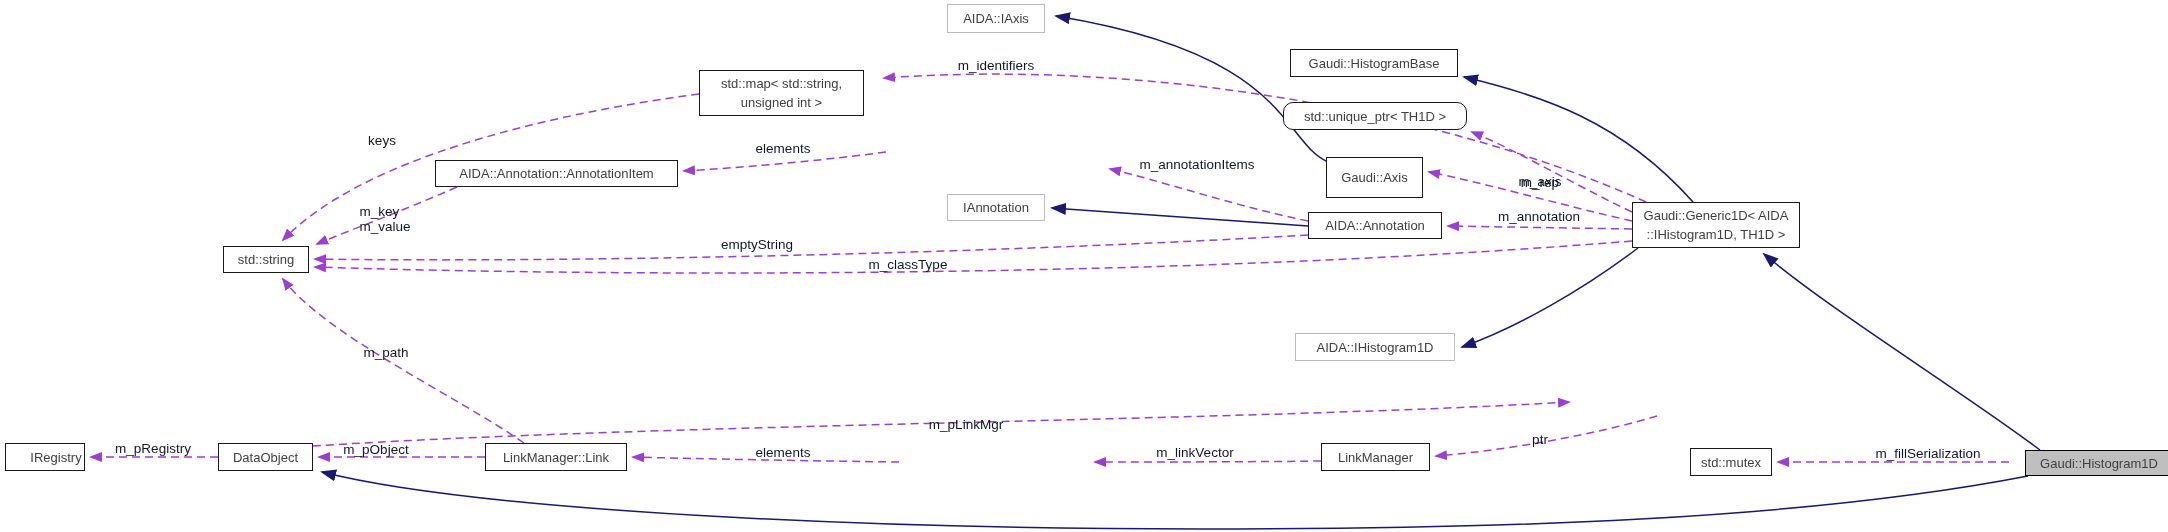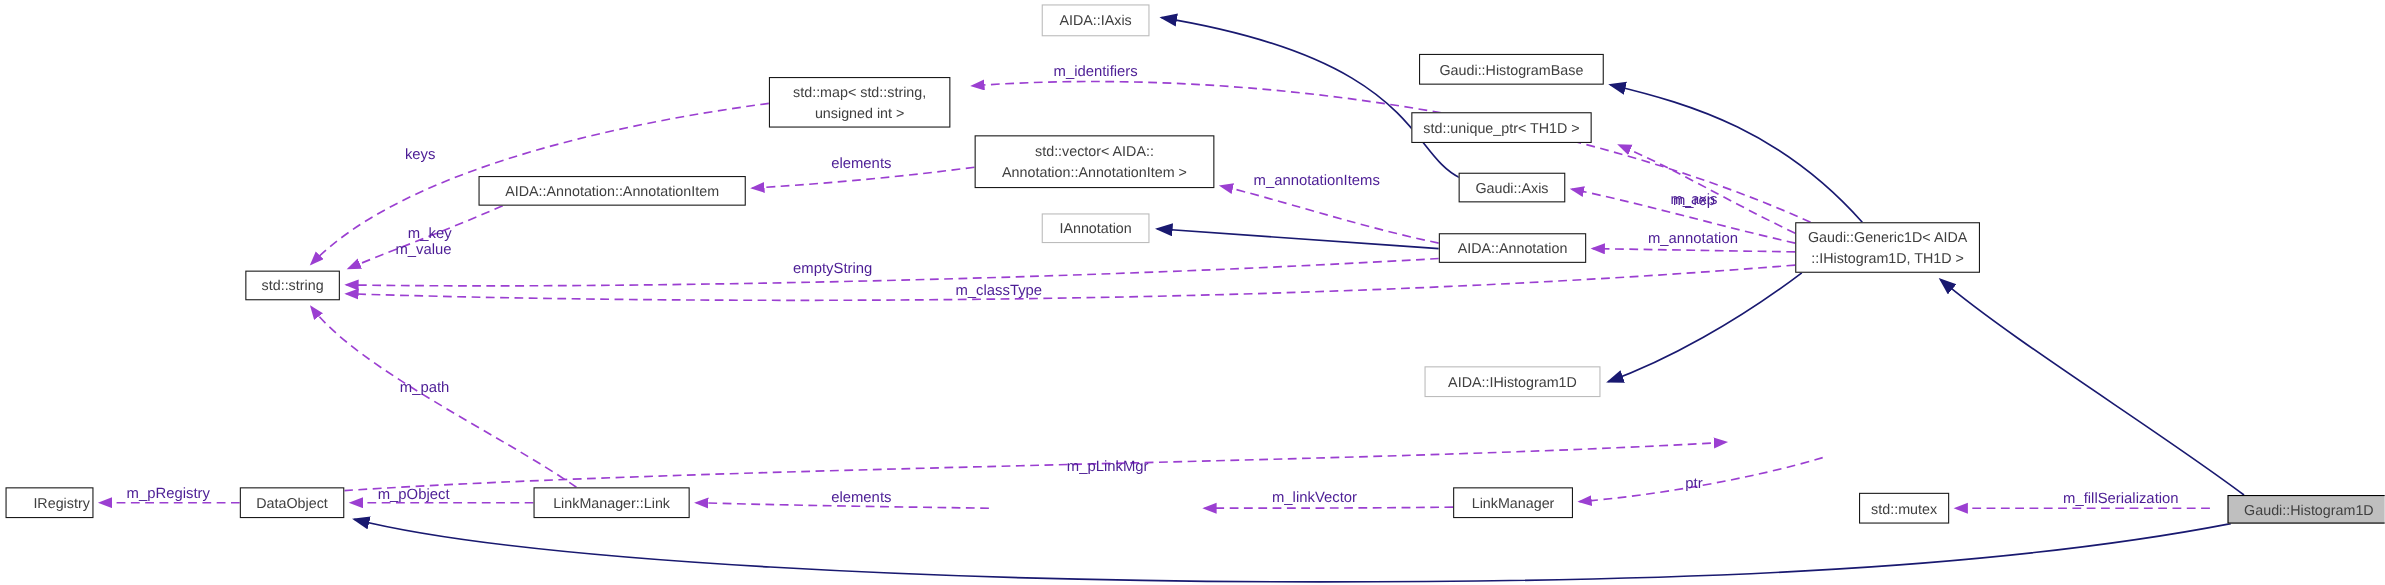--- a/index.html
+++ b/index.html
@@ -5,21 +5,21 @@
   html,body{margin:0;padding:0;background:#ffffff;}
   #canvas{position:relative;width:2168px;height:532px;background:#ffffff;overflow:hidden;
           font-family:"Liberation Sans","DejaVu Sans",sans-serif;}
   svg.edges{position:absolute;left:0;top:0;}
   .node{position:absolute;display:flex;align-items:center;justify-content:center;
         text-align:center;background:#ffffff;border:1.4px solid #1a1a1a;color:#404040;
         font-size:13px;line-height:19px;white-space:pre-line;padding:1px 6px;box-sizing:border-box;}
   .node.ext{border-color:#bcbcbc;}
   .node.main{background:#bfbfbf;border-color:#000;}
   .elabel{position:absolute;transform:translate(-50%,-50%);font-size:13.5px;line-height:15px;
-          color:#4c1d95;white-space:pre-line;text-align:right;}
+          color:#0f172a;white-space:pre-line;text-align:left;}
 </style>
 </head>
 <body>
 
 <div id="canvas">
 
   <svg class="edges" width="2168" height="532" viewBox="0 0 2168 532">
     <defs>
       <marker id="arrI" markerUnits="userSpaceOnUse" markerWidth="17" markerHeight="13" refX="14" refY="6" orient="auto">
         <path d="M0,0 L16,6 L0,12 Z" fill="#191970"></path>
@@ -57,24 +57,22 @@
       <path d="M 1321,461 C 1245,462 1160,462 1095,462" marker-end="url(#arrU)"></path>
       <path d="M 899,462 C 820,461 700,459 633,457" marker-end="url(#arrU)"></path>
       <path d="M 2009,462 L 1778,462" marker-end="url(#arrU)"></path>
     </g>
   </svg>
 
   <div class="node ext" style="left:947px;top:4px;width:98px;height:29px;">AIDA::IAxis</div>
   <div class="node" style="left:699px;top:70px;width:165px;height:46px;">std::map&lt; std::string,
 unsigned int &gt;</div>
   <div class="node" style="left:1290px;top:49px;width:168px;height:28px;">Gaudi::HistogramBase</div>
-  <div class="node" style="left:1283px;top:102px;width:164px;height:28px;">std::unique_ptr&lt; TH1D &gt;</div>
-  <div class="node" style="left:886px;top:123px;width:218px;height:48px;">std::vector&lt; AIDA::
-Annotation::AnnotationItem &gt;</div>
-  <div class="node" style="left:1326px;top:157px;width:97px;height:27px;">Gaudi::Axis</div>
+  <div class="node" style="left:1283px;top:102px;width:184px;height:28px;border-radius:10px;">std::unique_ptr&lt; TH1D &gt;</div>
+  <div class="node" style="left:1326px;top:157px;width:97px;height:41px;">Gaudi::Axis</div>
   <div class="node" style="left:435px;top:160px;width:243px;height:27px;">AIDA::Annotation::AnnotationItem</div>
   <div class="node ext" style="left:947px;top:194px;width:98px;height:27px;">IAnnotation</div>
   <div class="node" style="left:1308px;top:212px;width:134px;height:27px;">AIDA::Annotation</div>
   <div class="node" style="left:1632px;top:202px;width:168px;height:46px;">Gaudi::Generic1D&lt; AIDA
 ::IHistogram1D, TH1D &gt;</div>
   <div class="node" style="left:223px;top:246px;width:86px;height:27px;">std::string</div>
   <div class="node ext" style="left:1295px;top:333px;width:160px;height:28px;">AIDA::IHistogram1D</div>
   <div class="node" style="left:5px;top:443px;width:80px;height:28px;padding-left:28px;">IRegistry</div>
   <div class="node" style="left:218px;top:443px;width:95px;height:28px;">DataObject</div>
   <div class="node" style="left:485px;top:443px;width:142px;height:28px;">LinkManager::Link</div>
@@ -89,19 +87,19 @@
   <div class="elabel" style="left:1540px;top:134px;margin-top:48px;">m_rep</div>
   <div class="elabel" style="left:1540px;top:181px;">m_axis</div>
   <div class="elabel" style="left:1539px;top:216px;">m_annotation</div>
   <div class="elabel" style="left:757px;top:244px;">emptyString</div>
   <div class="elabel" style="left:908px;top:264px;">m_classType</div>
   <div class="elabel" style="left:385px;top:219px;">m_key
 m_value</div>
   <div class="elabel" style="left:386px;top:352px;">m_path</div>
   <div class="elabel" style="left:153px;top:448px;">m_pRegistry</div>
   <div class="elabel" style="left:376px;top:449px;">m_pObject</div>
-  <div class="elabel" style="left:1007px;top:424px;">m_pLinkMgr</div>
+  <div class="elabel" style="left:966px;top:424px;">m_pLinkMgr</div>
   <div class="elabel" style="left:1540px;top:439px;">ptr</div>
   <div class="elabel" style="left:1195px;top:452px;">m_linkVector</div>
   <div class="elabel" style="left:783px;top:452px;">elements</div>
   <div class="elabel" style="left:1928px;top:453px;">m_fillSerialization</div>
 
 </div>
 
 </body></html>

